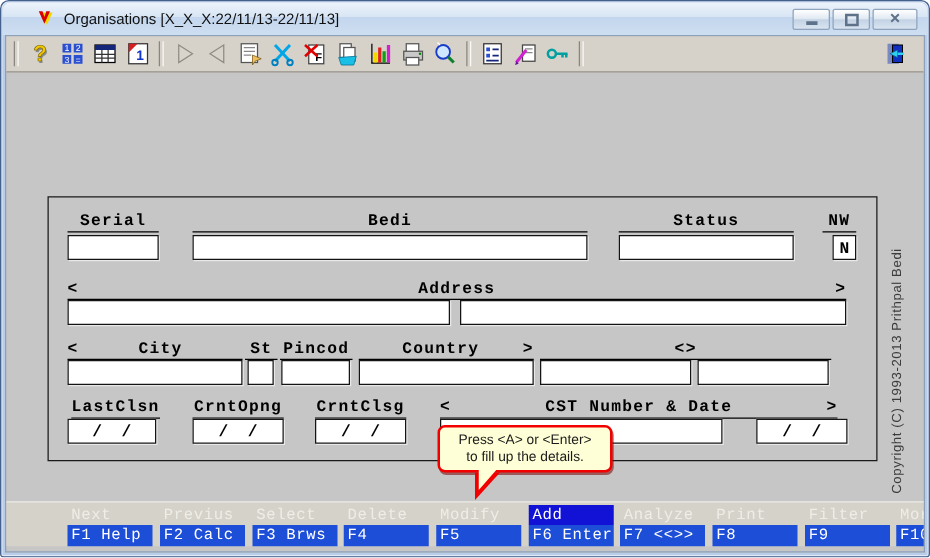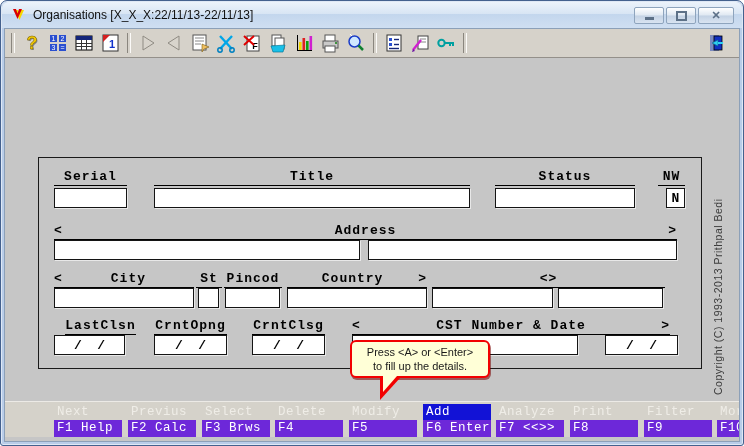--- a/index.html
+++ b/index.html
@@ -3,21 +3,21 @@
 <meta charset="utf-8">
 <style>
   html,body{margin:0;padding:0;background:#fff;}
   .screen{position:relative;width:744px;height:446px;background:#fff;overflow:hidden;
           font-family:"Liberation Sans",sans-serif;}
   
   .window{position:absolute;inset:0;background:#b9cde9;border:1px solid #44618e;
           border-radius:7px 7px 3px 3px;box-shadow:inset 0 0 0 1px rgba(255,255,255,.55);}
   .titlebar{position:absolute;left:1px;right:1px;top:1px;height:26px;border-radius:6px 6px 0 0;
             background:linear-gradient(#ecf3fb,#d8e5f4 45%,#c3d6ed 46%,#cfdff2);
-            display:flex;align-items:center;}
+            display:flex;align-items:center;padding-left:18px;}
   .app-icon{margin:0 6px 0 9px;width:16px;height:14px;flex:0 0 auto;}
   .title-text{font-size:12px;color:#101010;line-height:26px;}
   .winbtns{position:absolute;right:8px;top:5px;display:flex;gap:2px;}
   .winbtn{height:15px;border:1px solid #8ea4bd;border-radius:2px;
           background:linear-gradient(#ffffff,#dfe8f2 48%,#c3d2e4 52%,#d9e4f1);
           display:flex;align-items:center;justify-content:center;cursor:default;}
   .winbtn.min{width:28px}.winbtn.res{width:28px}.winbtn.cls{width:34px}
   .glyph-bar{width:9px;height:3px;background:#5d7188;margin-top:5px;}
   .glyph-box{width:7px;height:6px;border:2px solid #5d7188;}
   .glyph-x{font-size:11px;font-weight:bold;color:#5d7188;line-height:1;}
@@ -58,21 +58,21 @@
            border-top:22px solid #f20000;border-right:20px solid transparent;}
   .tooltip .tail-in{position:absolute;left:31px;top:100%;width:0;height:0;margin-top:0;
            border-top:16px solid #ffffd7;border-right:14px solid transparent;}
   
   .keybar{position:absolute;left:0;right:0;top:372px;height:35px;background:#d5d2ca;
           border-top:1px solid #eceae6;}
   .kcell{position:absolute;top:2px;width:68px;height:33px;
          font-family:"Liberation Mono","DejaVu Sans Mono",monospace;font-size:12.5px;letter-spacing:.5px;padding-left:48px;}
   .kaction{height:16px;line-height:16px;padding-left:3px;color:#efede7;white-space:pre;}
   .kcell.active .kaction{background:#1212d6;color:#ffffff;}
-  .kkey{height:17px;line-height:17px;padding-left:3px;background:#6d28d9;color:#ffffff;white-space:pre;}
+  .kkey{height:17px;line-height:17px;padding-left:3px;background:#1d4ed8;color:#ffffff;white-space:pre;}
 </style>
 </head>
 <body>
 
 <div class="screen">
  <div class="window">
 
   <div class="titlebar">
     <svg class="app-icon" viewBox="0 0 16 14">
       <polygon points="4,2 8.5,12 13,2 10,2 8.5,6.5 7,2" fill="#f5d800"></polygon>
@@ -236,21 +236,21 @@
           <polygon points="12,8 6,11 12,14" fill="#30d0f0" stroke="#0a6a8a" stroke-width="0.6"></polygon>
           <line x1="12" y1="11" x2="17" y2="11" stroke="#30d0f0" stroke-width="2"></line>
         </svg>
       </div>
     </div>
 
     <div class="formbox"></div>
 
     <div class="flabel" style="left:49px;top:141px;width:73px;">Serial</div>
     <input class="finput" style="left: 49px; top: 159px; width: 71px;" value="">
-    <div class="flabel" style="left:149px;top:141px;width:316px;">Title</div>
+    <div class="flabel" style="left:149px;top:141px;width:316px;">Bedi</div>
     <input class="finput" style="left: 149px; top: 159px; width: 314px;" value="">
     <div class="flabel" style="left:490px;top:141px;width:140px;">Status</div>
     <input class="finput" style="left: 490px; top: 159px; width: 138px;" value="">
     <div class="flabel" style="left:653px;top:141px;width:27px;">NW</div>
     <input class="finput" style="left: 661px; top: 159px; width: 17px;" value="N">
 
     <div class="flabel" style="left:49px;top:195px;width:623px;">
       <span class="lb">&lt;</span>
       <span class="mid">Address</span>
       <span class="rb">&gt;</span>
@@ -272,21 +272,21 @@
       <span class="rb">&gt;</span>
     </div>
     <input class="finput" style="left: 282px; top: 259px; width: 138px;" value="">
     <div class="flabel" style="left:427px;top:243px;width:233px;">
       <span class="lb">&lt;</span>
       <span class="rb">&gt;</span>
     </div>
     <input class="finput" style="left: 427px; top: 259px; width: 119px;" value="">
     <input class="finput" style="left: 553px; top: 259px; width: 103px;" value="">
 
-    <div class="flabel" style="left:60px;top:290px;width:71px;">LastClsn</div>
+    <div class="flabel" style="left:52px;top:290px;width:71px;">LastClsn</div>
     <input class="finput" style="left: 49px; top: 306px; width: 69px;" value="  /  /  ">
     <div class="flabel" style="left:149px;top:290px;width:73px;">CrntOpng</div>
     <input class="finput" style="left: 149px; top: 306px; width: 71px;" value="  /  /  ">
     <div class="flabel" style="left:247px;top:290px;width:73px;">CrntClsg</div>
     <input class="finput" style="left: 247px; top: 306px; width: 71px;" value="  /  /  ">
     <div class="flabel" style="left:347px;top:290px;width:318px;">
       <span class="lb">&lt;</span>
       <span class="mid">CST Number &amp; Date</span>
       <span class="rb">&gt;</span>
     </div>

